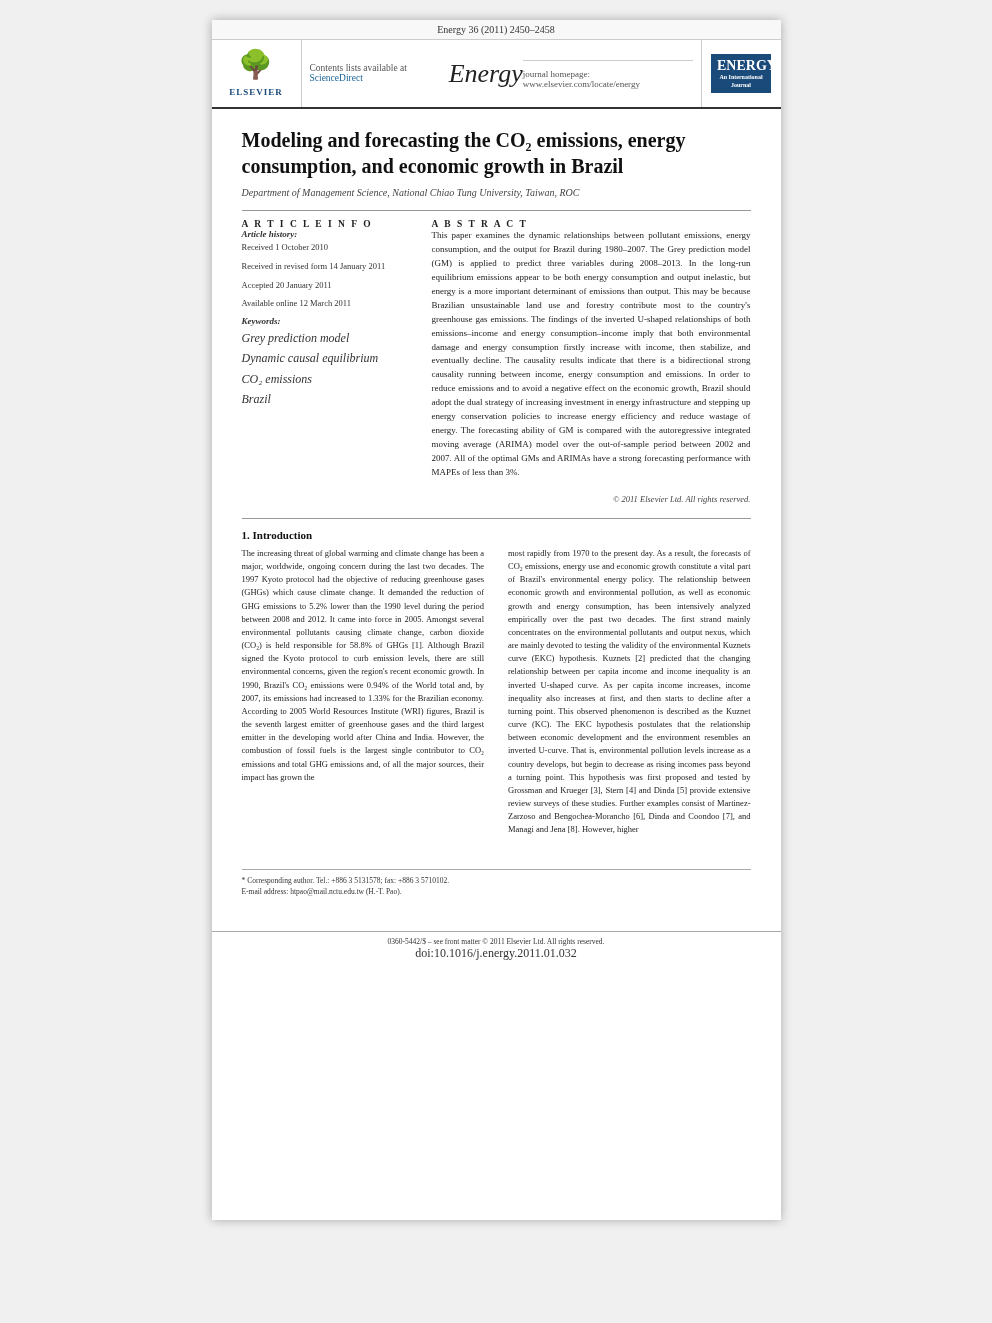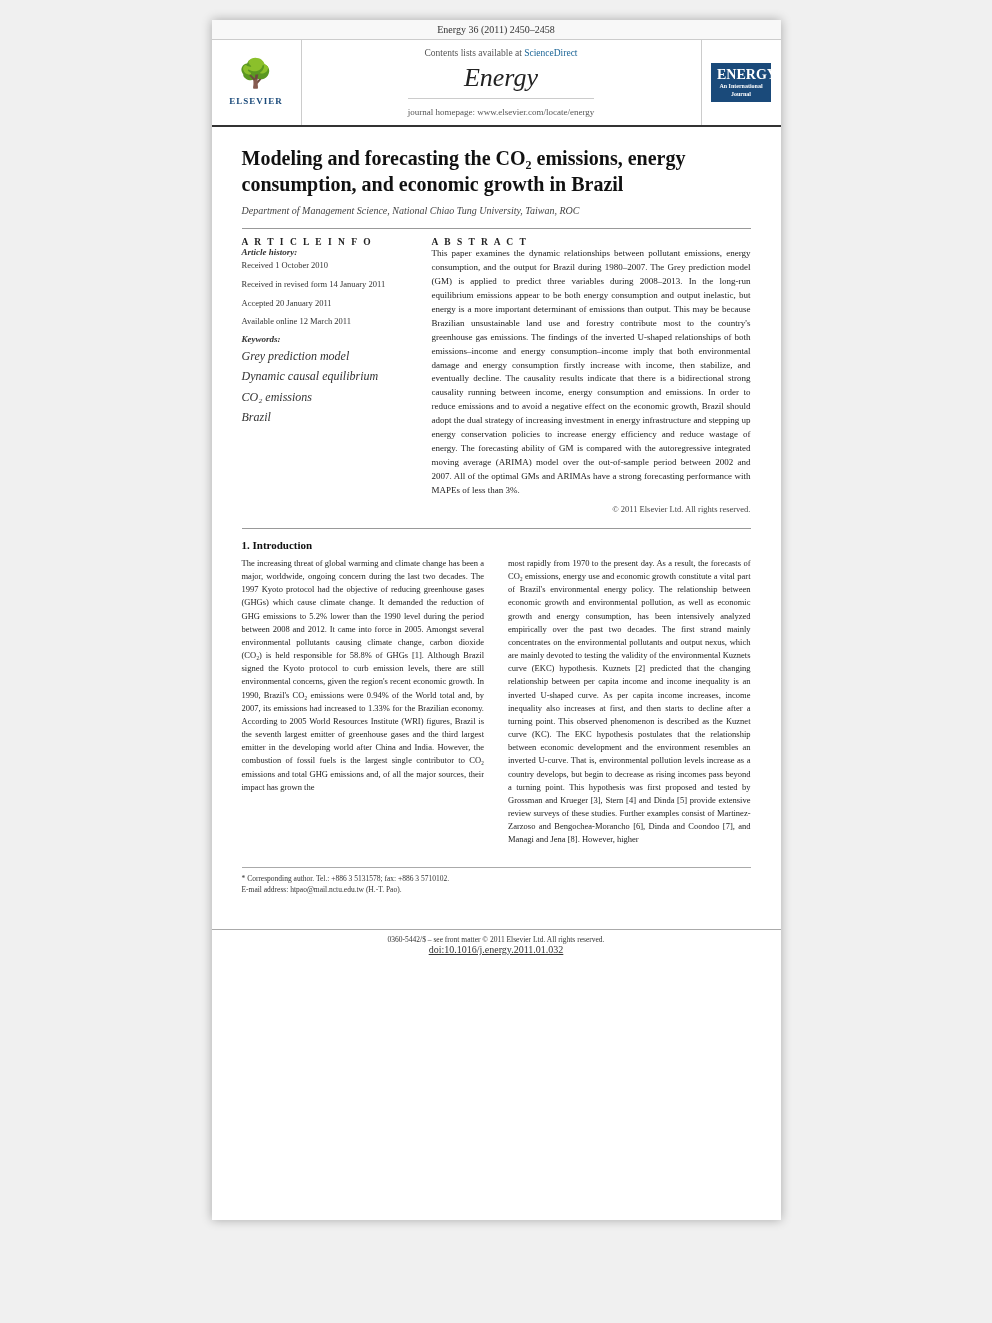--- a/index.html
+++ b/index.html
@@ -53,21 +53,21 @@
     }
     .elsevier-logo .elsevier-text {
       font-size: 9px;
       font-weight: bold;
       color: #1a4a7a;
       letter-spacing: 1px;
     }
     .journal-center {
       flex: 1;
       display: flex;
-      flex-direction: column;
+      flex-direction: row;
       align-items: center;
       justify-content: center;
       padding: 8px;
     }
     .sciencedirect-line {
       font-size: 9.5px;
       color: #555;
       margin-bottom: 2px;
     }
     .sciencedirect-link {
@@ -195,21 +195,22 @@
     .abstract-text {
       font-size: 9px;
       color: #222;
       line-height: 1.55;
       text-align: justify;
     }
     .copyright-line {
       font-size: 8.5px;
       color: #444;
       text-align: right;
-      margin-top: 6px;
+      margin-top: 14px;
+      font-style: italic;
     }
 
     
     .body-section {
       margin-top: 10px;
     }
     .section-title {
       font-size: 11px;
       font-weight: bold;
       color: #111;
@@ -227,21 +228,21 @@
       font-size: 8.5px;
       color: #222;
       line-height: 1.55;
       text-align: justify;
       margin-bottom: 6px;
     }
 
     
     .footnote-area {
       border-top: 1px solid #aaa;
-      margin-top: 14px;
+      margin-top: 26px;
       padding-top: 5px;
     }
     .footnote-text {
       font-size: 7.5px;
       color: #333;
       line-height: 1.5;
     }
 
     
     .bottom-bar {
@@ -251,23 +252,22 @@
       display: flex;
       justify-content: space-between;
       align-items: center;
       flex-direction: column;
     }
     .bottom-issn {
       font-size: 7.5px;
       color: #333;
     }
     .bottom-doi {
-      font-size: 10px;
-      color: #333;
-      text-decoration: underline;
+      font-size: 12px;
+      color: #333;
     }
   </style>
 </head>
 <body>
 
 <div class="page">
 
   <div class="top-bar">
     <span>Energy 36 (2011) 2450–2458</span>
   </div>

